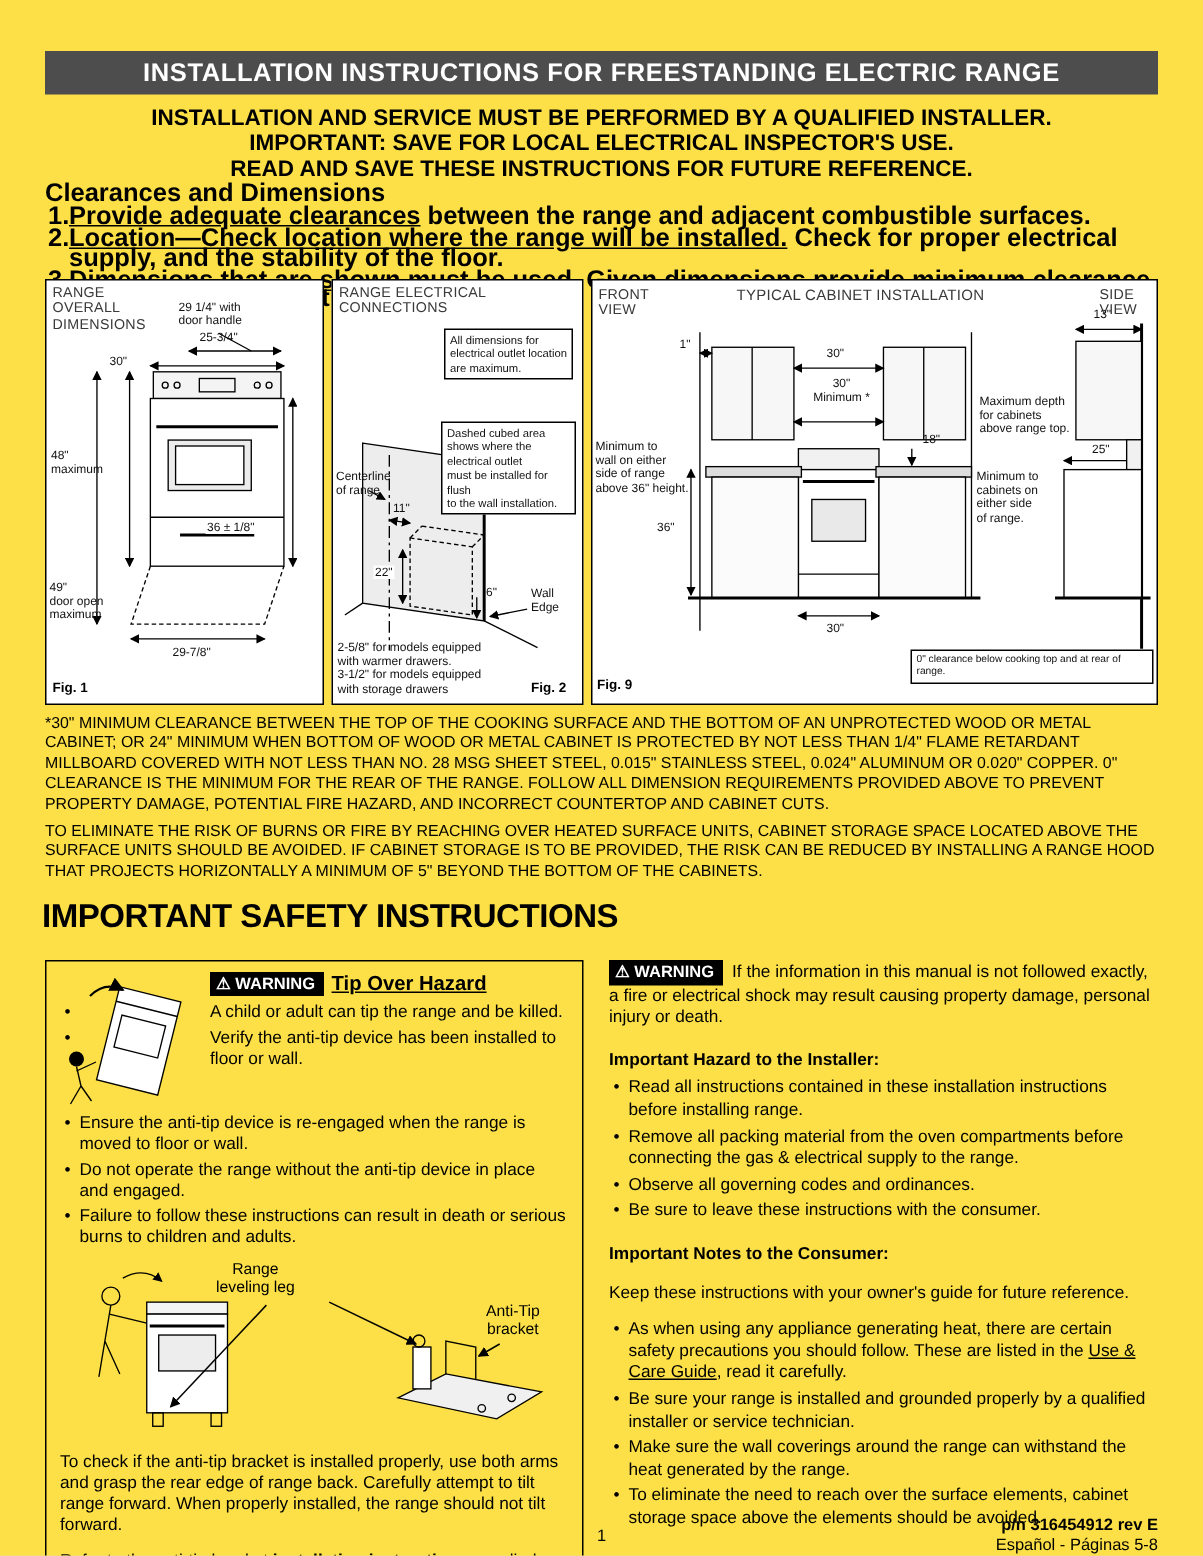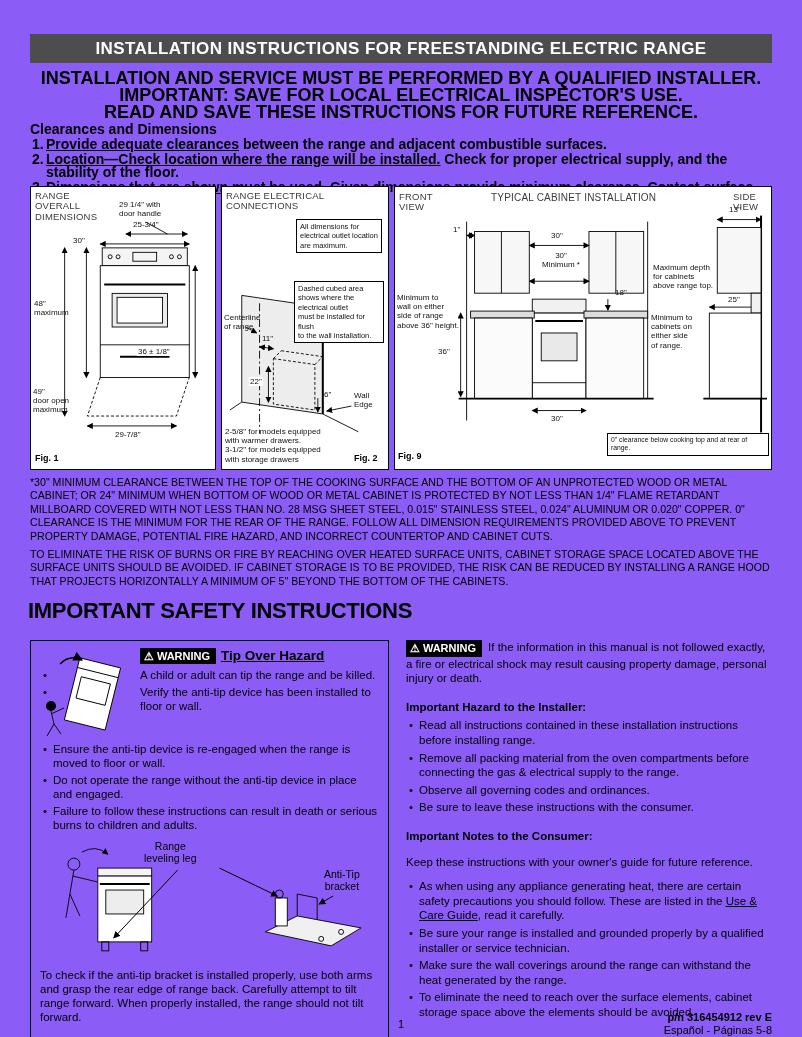--- a/index.html
+++ b/index.html
@@ -1,24 +1,24 @@
 <!DOCTYPE html>
 <html style="--banner_bg: #4d4d4d; --banner_text: #ffffff; --warning_bg: #000000; --warning_text: #ffffff;"><head>
 <meta charset="utf-8">
 <style>
   *{box-sizing:border-box}
   body{margin:0;background:#d9d9d9}
-  .page{position:relative;width:802px;height:1037px;margin:0 auto;background:#8b5cf6;
+  .page{position:relative;width:802px;height:1037px;margin:0 auto;background:#fde047;
         font-family:"Liberation Sans",sans-serif;color:#000;overflow:hidden}
   .banner{position:absolute;left:30px;top:34px;width:742px;height:29px;
           background:var(--banner_bg,#4d4d4d);color:var(--banner_text,#fff);
           font-size:17px;font-weight:bold;text-align:center;line-height:29px;letter-spacing:.4px}
   .hdr{position:absolute;left:30px;top:70px;width:742px;text-align:center;font-weight:bold;
-       font-size:18px;line-height:17px}
-  .clear-sec{position:absolute;left:30px;top:123px;width:742px;font-size:14px;font-weight:bold;line-height:12.5px}
+       font-size:15px;line-height:17px}
+  .clear-sec{position:absolute;left:30px;top:123px;width:742px;font-size:17px;font-weight:bold;line-height:12.5px}
   .clear-sec .li{position:relative;padding-left:16px;margin-top:2.5px}
   .clear-sec .num{position:absolute;left:2px}
   .u{text-decoration:underline}
   .figs{position:absolute;left:30px;top:186px;width:742px;display:flex;gap:5px}
   .figbox{position:relative;border:1px solid #000;height:284px;background:#fff;flex:none}
   .figbox>svg{position:absolute;left:0;top:0;width:100%;height:100%}
   .fl{position:absolute;font-size:8px;line-height:1.15;white-space:pre-line;color:#111}
   .ft{position:absolute;font-size:9.5px;line-height:1.1;white-space:pre-line;color:#3a3a3a;letter-spacing:.2px}
   .fcap{position:absolute;font-size:9px;font-weight:bold}
   .fnote{position:absolute;border:1px solid #000;background:#fff;font-size:7.5px;line-height:1.25;

